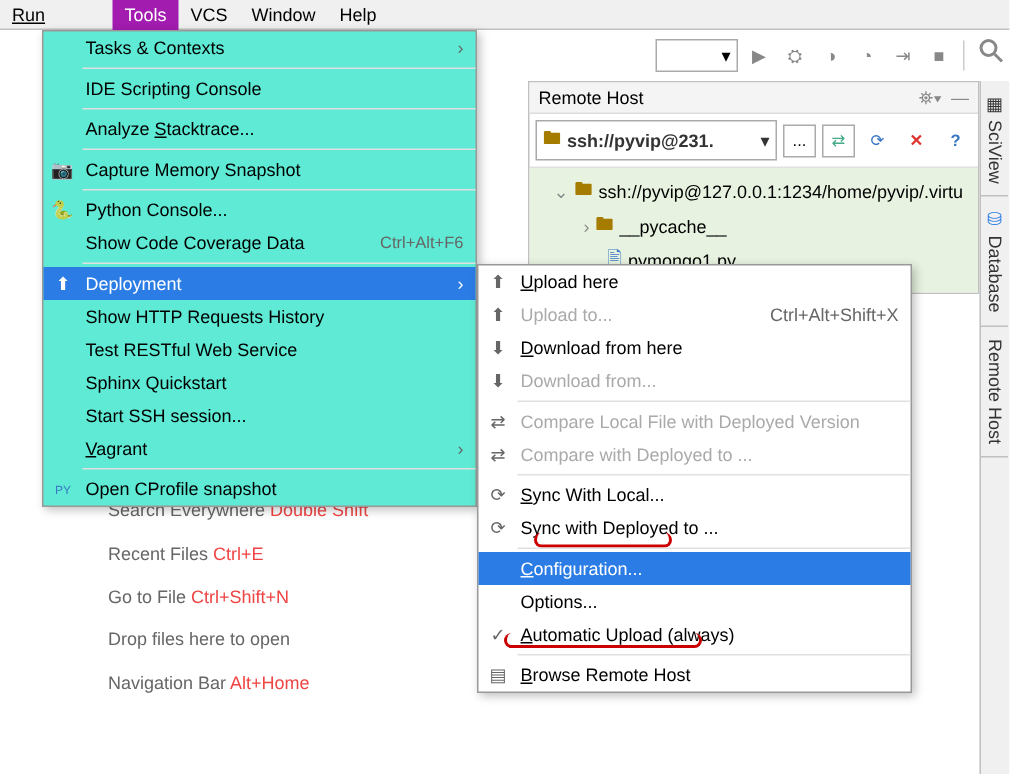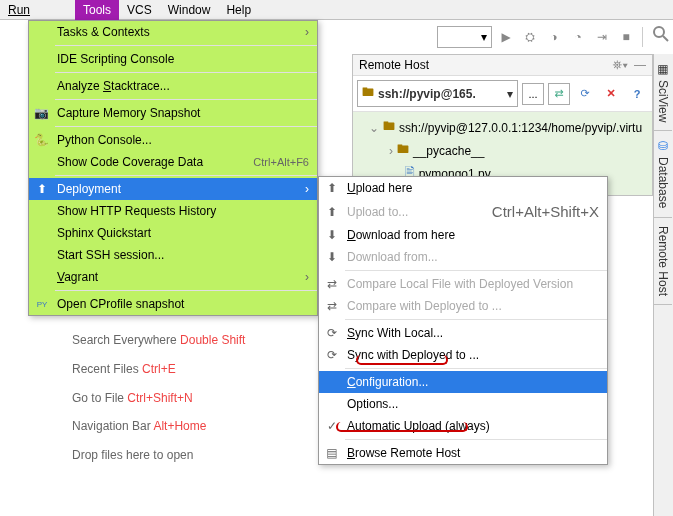--- a/index.html
+++ b/index.html
@@ -25,34 +25,34 @@
 .rh-bar { display: flex; align-items: center; gap: 4px; padding: 4px; border-bottom: 1px solid #e0e0e0; }
 .rh-bar .host { flex: 1; border: 1px solid #aaa; background: #fff; padding: 2px 4px; display: flex; align-items: center; gap: 4px; color: #333; overflow:hidden; white-space:nowrap;}
 .rh-bar .btn { width: 22px; height: 22px; border: 1px solid #aaa; display: flex; align-items: center; justify-content: center; font-size: 11px; cursor: default; }
 .rh-tree { background: #e7f3e0; padding: 4px 2px 10px 2px; font-size: 12px; }
 .rh-tree .row { display: flex; align-items: center; gap: 4px; padding: 1px 0; white-space: nowrap; overflow: hidden; }
 .rh-tree .ind1 { padding-left: 14px; }
 .rh-tree .ind2 { padding-left: 34px; }
 .rh-tree .ind3 { padding-left: 50px; }
 .folder { color: #a67c00; }
 
-.menu1 { position: absolute; left: 28px; top: 20px; width: 290px; background: #bef264; border: 1px solid #999; box-shadow: 2px 2px 6px rgba(0,0,0,0.25); }
+.menu1 { position: absolute; left: 28px; top: 20px; width: 290px; background: #5eead4; border: 1px solid #999; box-shadow: 2px 2px 6px rgba(0,0,0,0.25); }
 .menu1 .it { display: flex; align-items: center; padding: 4px 8px 4px 28px; position: relative; cursor: default; }
 .menu1 .it .ic { position: absolute; left: 4px; width: 18px; text-align: center; }
 .menu1 .it .arrow { margin-left: auto; color: #666; }
 .menu1 .it .short { margin-left: auto; color: #666; font-size: 11px; }
 .menu1 .sepln { height: 1px; background: #e0e0e0; margin: 2px 0 2px 26px; }
 .menu1 .it.sel { background: #2b7ce5; color: #fff; }
 .menu1 .it.sel .arrow { color: #fff; }
 
 .menu2 { position: absolute; left: 318px; top: 176px; width: 290px; background: #fff; border: 1px solid #999; box-shadow: 2px 2px 6px rgba(0,0,0,0.25); }
 .menu2 .it { display: flex; align-items: center; padding: 4px 8px 4px 28px; position: relative; cursor: default; }
 .menu2 .it .ic { position: absolute; left: 4px; width: 18px; text-align: center; color: #666; }
 .menu2 .it.dis { color: #aaa; }
-.menu2 .it .short { margin-left: auto; color: #666; font-size: 15px; }
+.menu2 .it .short { margin-left: auto; color: #666; font-size: 12px; }
 .menu2 .sepln { height: 1px; background: #e0e0e0; margin: 2px 0 2px 26px; }
 .menu2 .it.sel { background: #2b7ce5; color: #fff; }
 .u { text-decoration: underline; }
 .redline { position: absolute; height: 10px; border: 2px solid #c00; border-radius: 10px; border-top: none; pointer-events:none;}
 
 .tips { position: absolute; left: 72px; top: 326px; color: #666; font-size: 13px; line-height: 2.4; }
 .tips .shortk { color: #ef4444; }
 
 svg { overflow: visible; }
 </style>
@@ -102,21 +102,21 @@
   <div class="rh-title">
     <span>Remote Host</span>
     <span class="icons">
       <span>⛯▾</span>
       <span>—</span>
     </span>
   </div>
   <div class="rh-bar">
     <div class="host">
       <span style="color:#a67c00">🖿</span>
-        <b>ssh://pyvip@165.</b>
+        <b>ssh://pyvip@231.</b>
         <span style="margin-left:auto">▾</span>
     </div>
     <div class="btn">...</div>
     <div class="btn" style="color:#4a8">⇄</div>
     <div class="btn" style="color:#3a76c4;border:none">⟳</div>
     <div class="btn" style="color:#d33;border:none;font-weight:bold">✕</div>
     <div class="btn" style="color:#3a76c4;border:none;font-weight:bold">?</div>
   </div>
   <div class="rh-tree">
     <div class="row ind1">
@@ -133,22 +133,22 @@
         <span style="color:#3a76c4">🖹</span>
         <span>pymongo1.py</span>
       </div>
   </div>
 </div>
 
 <div class="tips">
   <div><span>Search Everywhere </span><span class="shortk">Double Shift</span></div>
   <div><span>Recent Files </span><span class="shortk">Ctrl+E</span></div>
   <div><span>Go to File </span><span class="shortk">Ctrl+Shift+N</span></div>
+  <div><span>Drop files here to open</span></div>
   <div><span>Navigation Bar </span><span class="shortk">Alt+Home</span></div>
-  <div><span>Drop files here to open</span></div>
 </div>
 
 <div class="menu1">
   <div class="it">
       <span>Tasks &amp; Contexts</span>
       <span class="arrow">›</span>
     </div>
   <div class="sepln"></div>
   <div class="it">
       <span>IDE Scripting Console</span>
@@ -174,20 +174,23 @@
   <div class="sepln"></div>
   <div class="it sel">
       <span class="ic">⬆</span>
       <span>Deployment</span>
       <span class="arrow">›</span>
     </div>
   <div class="it">
       <span>Show HTTP Requests History</span>
     </div>
   <div class="it">
+      <span>Test RESTful Web Service</span>
+    </div>
+  <div class="it">
       <span>Sphinx Quickstart</span>
     </div>
   <div class="it">
       <span>Start SSH session...</span>
     </div>
   <div class="it">
       <span><span class="u">V</span>agrant</span>
       <span class="arrow">›</span>
     </div>
   <div class="sepln"></div>

